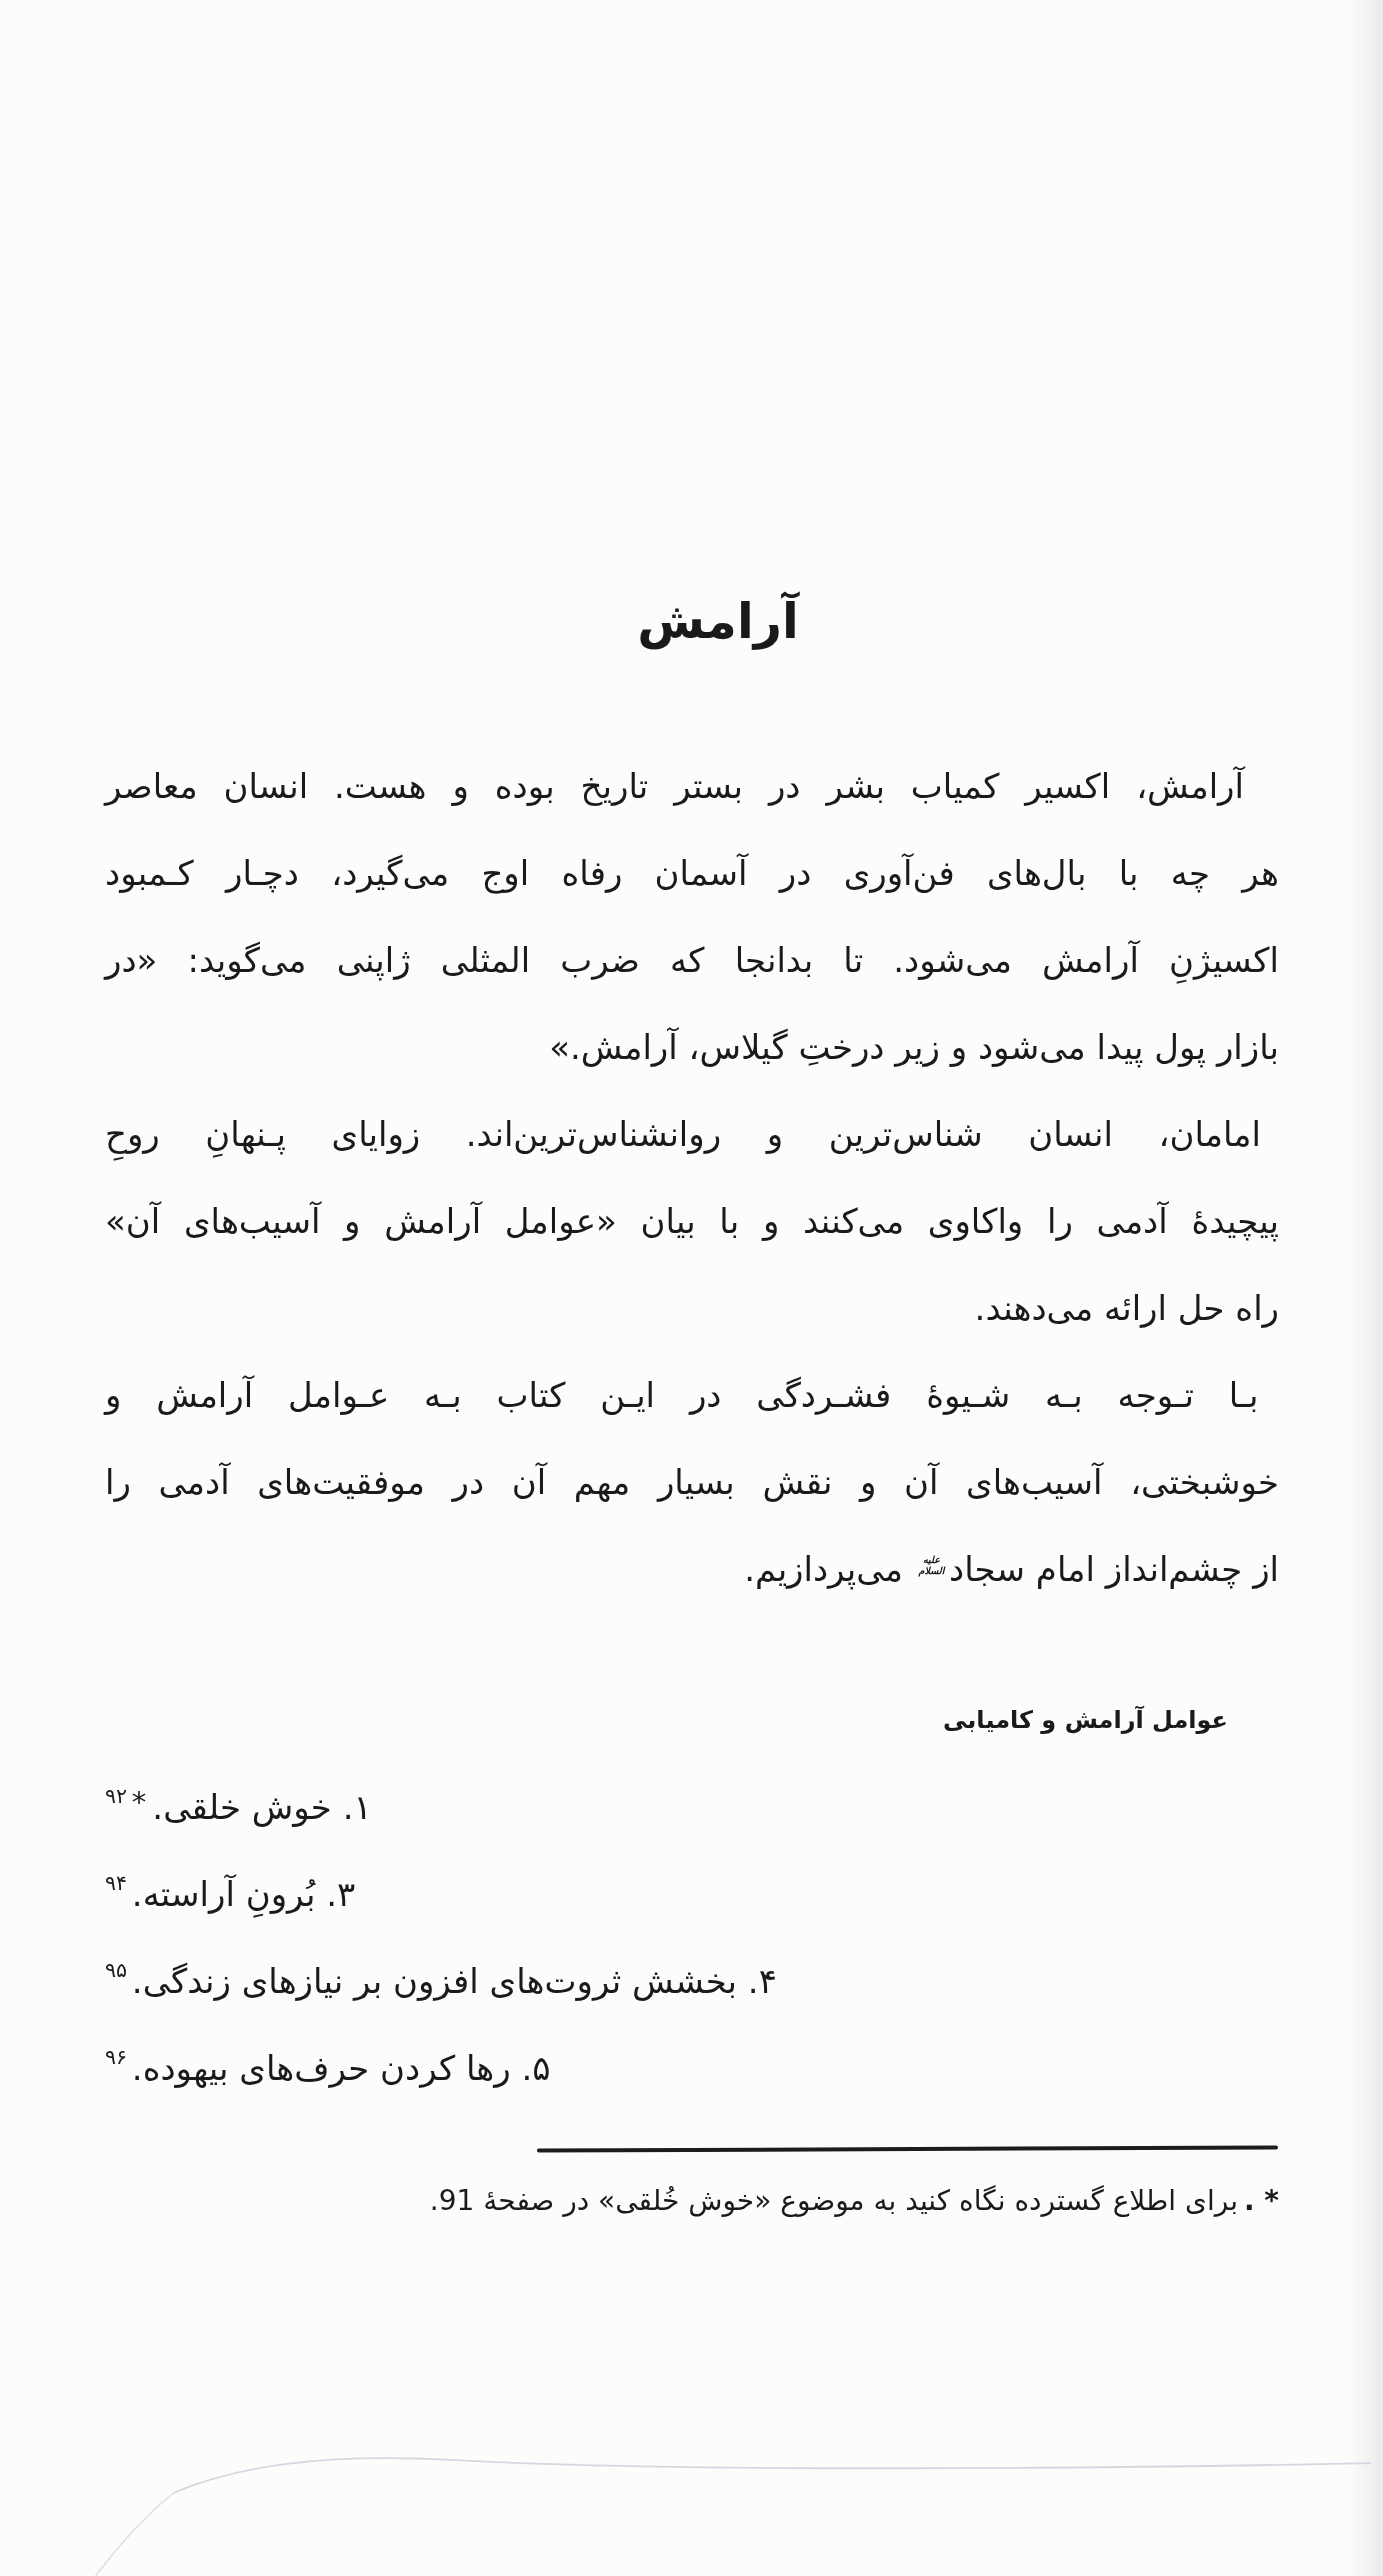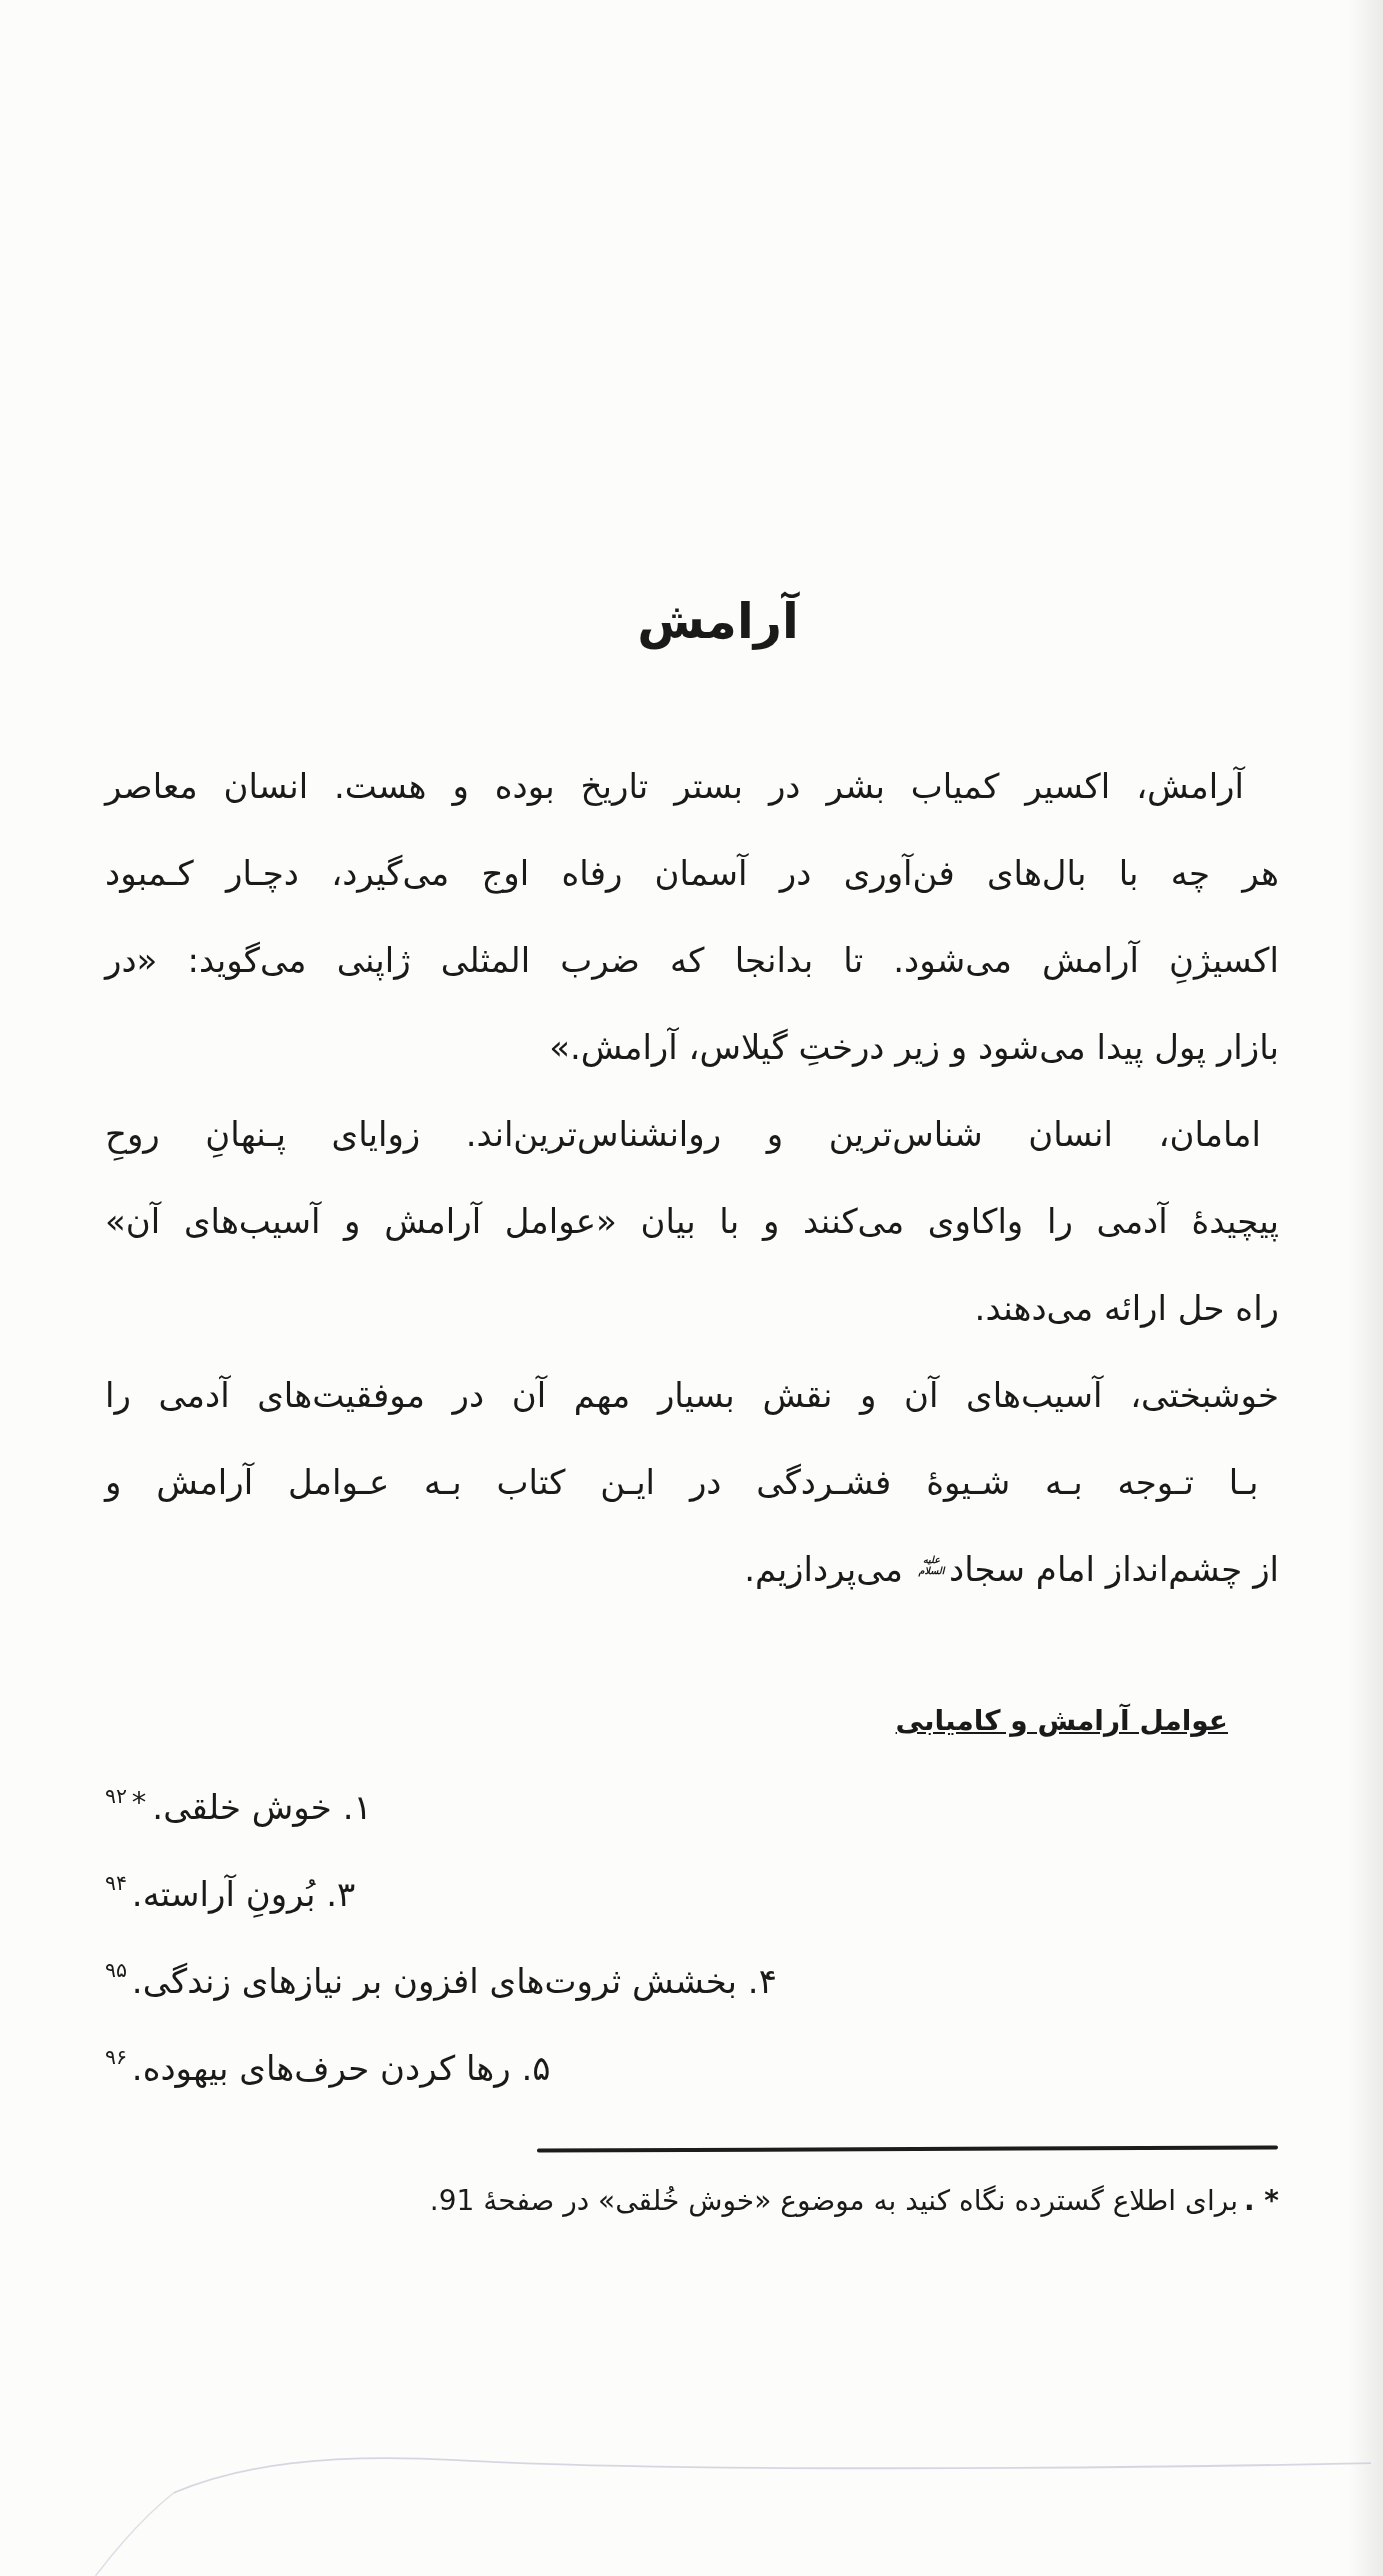--- a/index.html
+++ b/index.html
@@ -33,21 +33,21 @@
     height:87px;line-height:87px;
     font-size:34px;
     text-align:justify;text-align-last:justify;
     overflow:visible;
   }
   .line.last{text-align-last:right;}
   .section-heading{
     margin:64px 0 0 0;
     padding-right:51px;
     height:87px;line-height:87px;
-    font-size:28px;font-weight:bold;text-decoration:underline;
+    font-size:24px;font-weight:bold;
   }
   .item{
     height:87px;line-height:87px;
     padding-right:67px;
     font-size:34px;
     text-align:left;
   }
   .note-sup{
     font-size:20.5px;
     position:relative;top:-15.7px;
@@ -96,22 +96,22 @@
           <div class="line">هر چه با بال‌های فن‌آوری در آسمان رفاه اوج می‌گیرد، دچـار کـمبود</div>
           <div class="line">اکسیژنِ آرامش می‌شود. تا بدانجا که ضرب المثلی ژاپنی می‌گوید: «در</div>
           <div class="line last">بازار پول پیدا می‌شود و زیر درختِ گیلاس، آرامش.»</div>
         </div>
         <div class="para">
           <div class="line" style="padding-right: 18px;">امامان، انسان شناس‌ترین و روانشناس‌ترین‌اند. زوایای پـنهانِ روحِ</div>
           <div class="line">پیچیدهٔ آدمی را واکاوی می‌کنند و با بیان «عوامل آرامش و آسیب‌های آن»</div>
           <div class="line last">راه حل ارائه می‌دهند.</div>
         </div>
         <div class="para">
+          <div class="line" style="padding-right: 20.5px;">بـا تـوجه بـه شـیوهٔ فشـردگی در ایـن کتاب بـه عـوامل آرامش و</div>
           <div class="line">خوشبختی، آسیب‌های آن و نقش بسیار مهم آن در موفقیت‌های آدمی را</div>
-          <div class="line" style="padding-right: 20.5px;">بـا تـوجه بـه شـیوهٔ فشـردگی در ایـن کتاب بـه عـوامل آرامش و</div>
           <div class="line last">از چشم‌انداز امام سجاد<span class="hon">
               <span>علیه</span>
               <span>السلام</span>
             </span> می‌پردازیم.</div>
         </div>
       </div>
 
     <h2 class="section-heading">عوامل آرامش و کامیابی</h2>
 
     <div id="factors-list">

